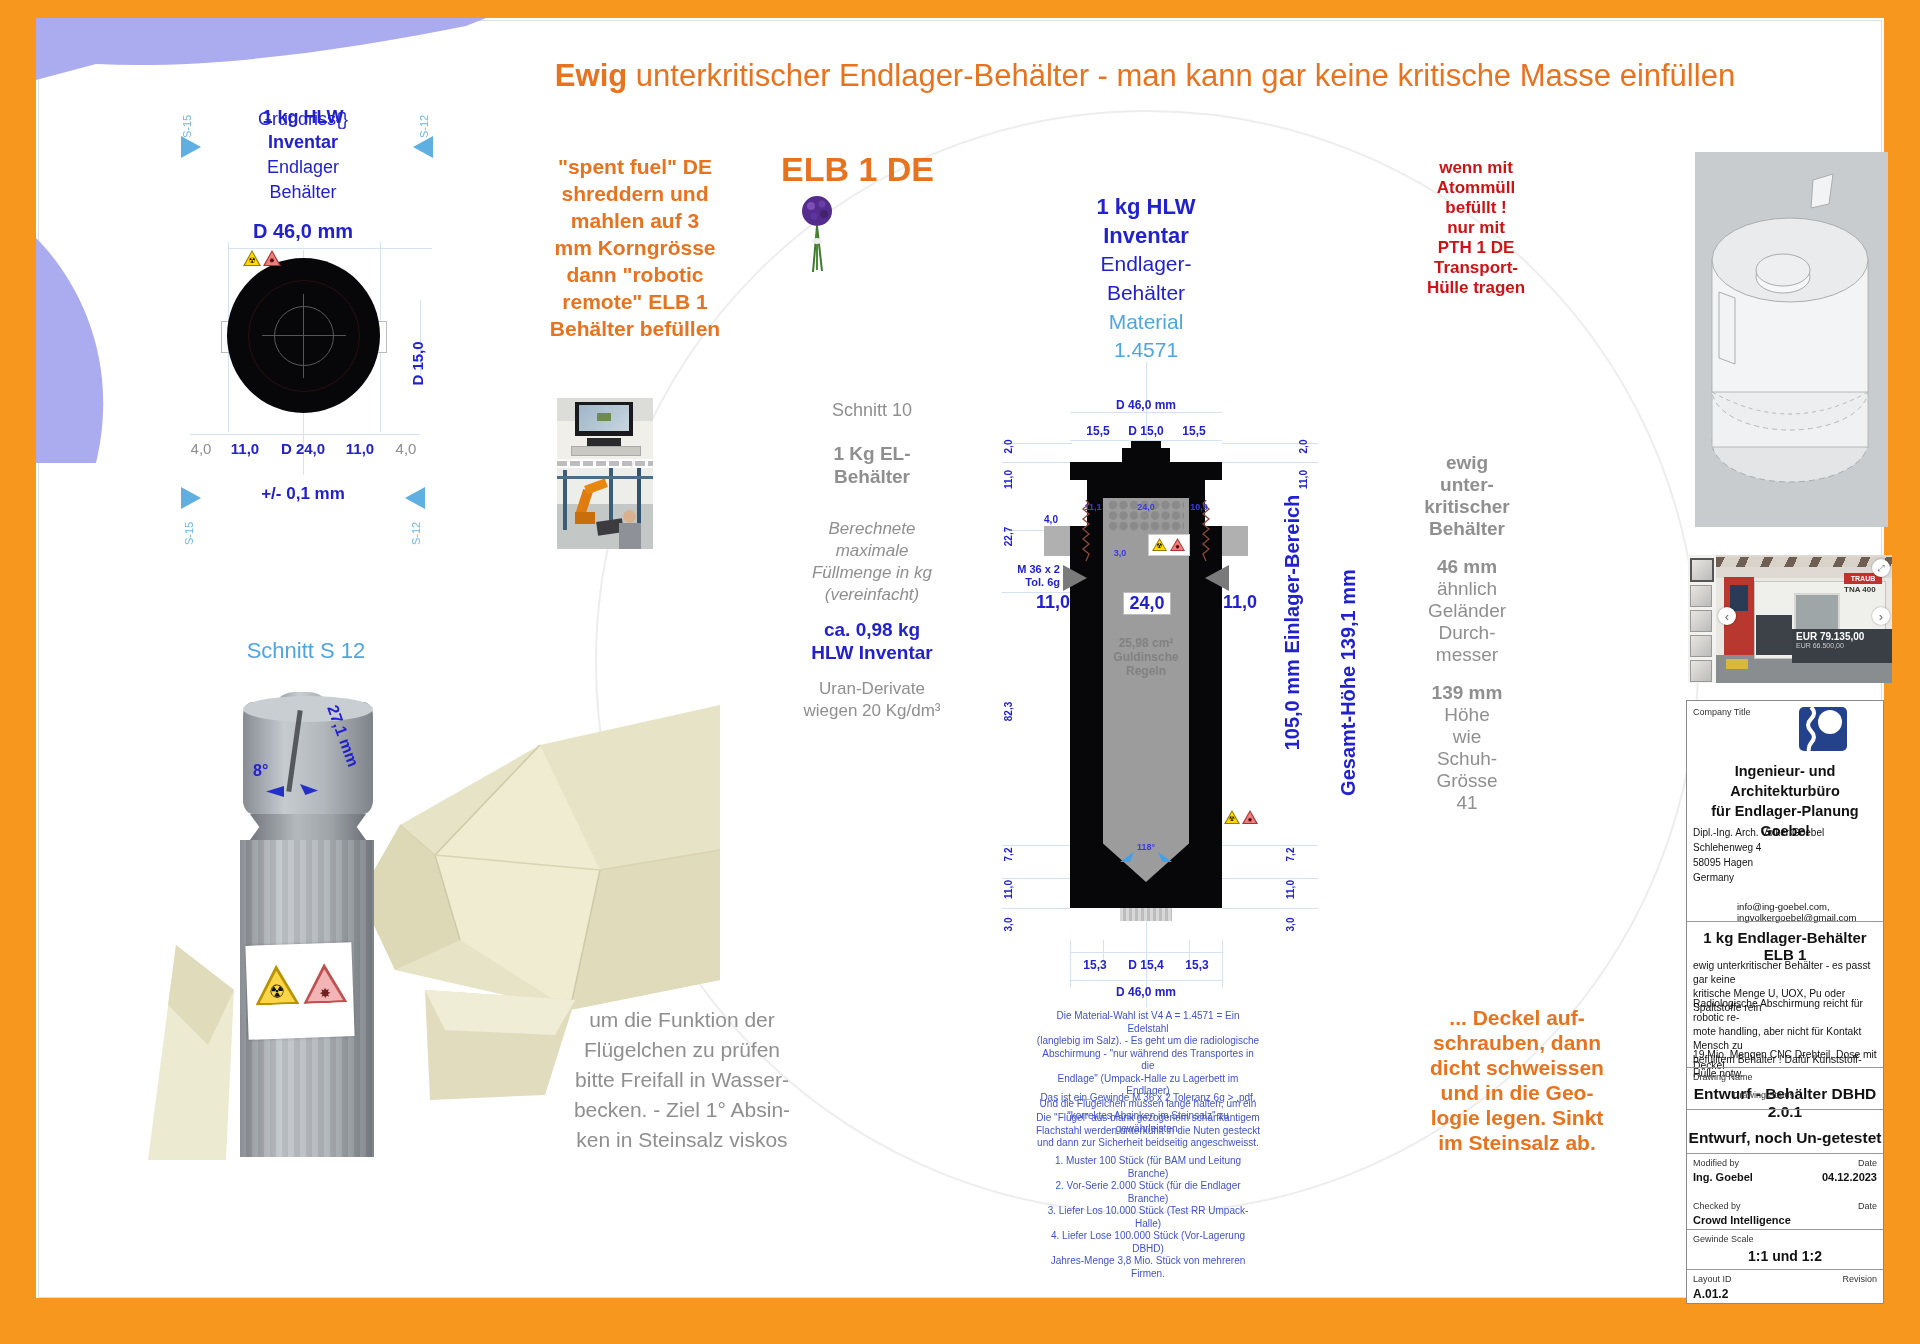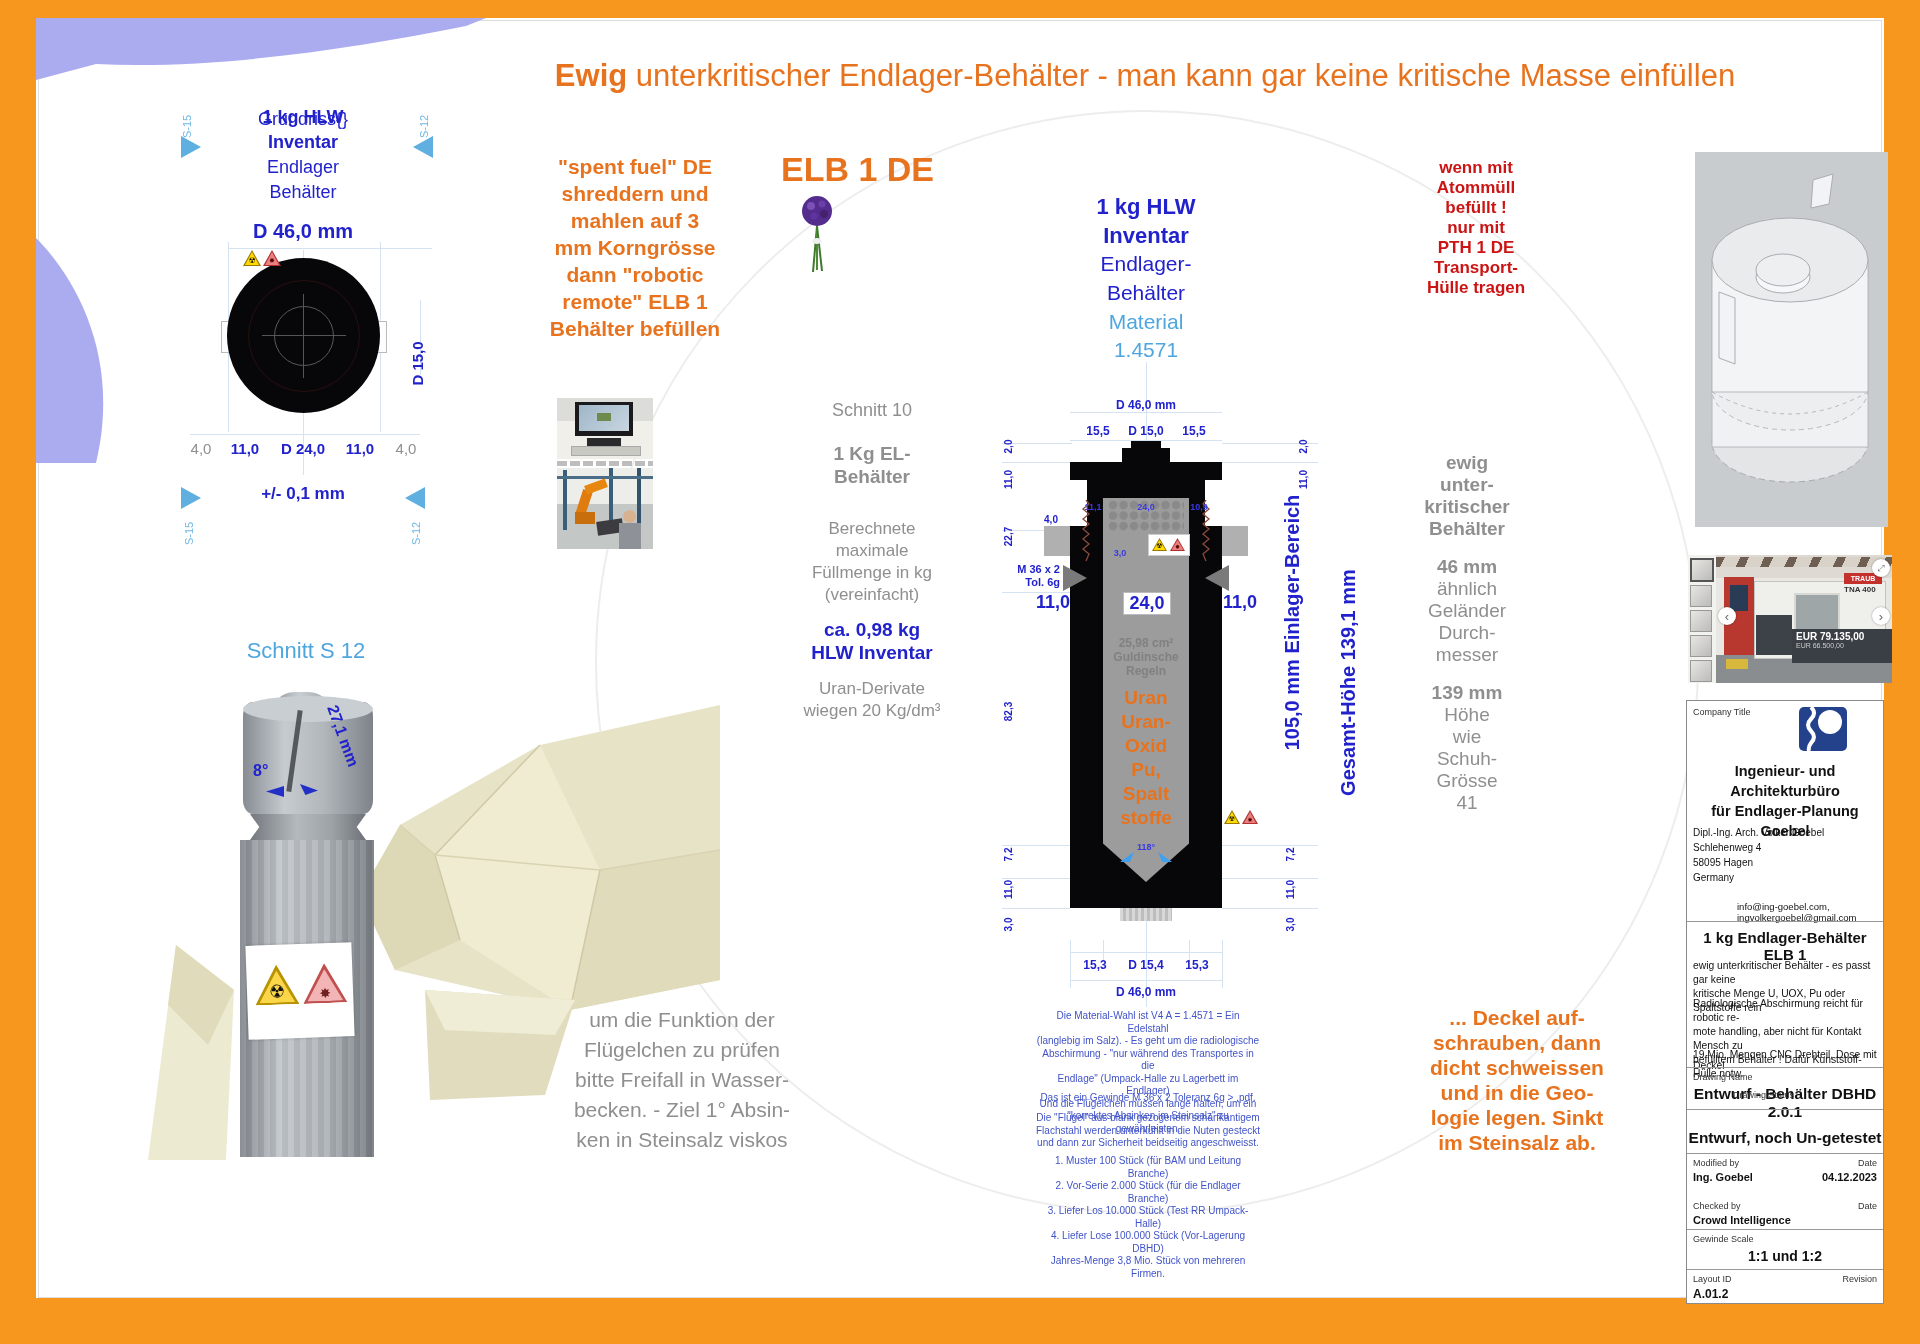--- a/index.html
+++ b/index.html
@@ -161,21 +161,21 @@
 Atommüll
 befüllt !
 nur mit
 PTH 1 DE
 Transport-
 Hülle tragen</div>
 
   <div class="abs c gray" style="left:792px;top:400px;width:160px;font-size:18px;">Schnitt 10</div>
   <div class="abs c gray b pre" style="left:792px;top:442px;width:160px;font-size:19px;line-height:23px;">1 Kg EL-
 Behälter</div>
-  <div class="abs c gray pre" style="left:782px;top:518px;width:180px;font-size:17px;line-height:22px;">Berechnete
+  <div class="abs c gray pre" style="left:782px;top:518px;width:180px;font-size:17px;line-height:22px;font-style:italic;">Berechnete
 maximale
 Füllmenge in kg
 (vereinfacht)</div>
   <div class="abs c blue b pre" style="left:782px;top:618px;width:180px;font-size:19px;line-height:23px;">ca. 0,98 kg
 HLW Inventar</div>
   <div class="abs c gray pre" style="left:772px;top:678px;width:200px;font-size:17px;line-height:22px;">Uran-Derivate
 wiegen 20 Kg/dm³</div>
 
   <div class="vl" style="left:1146px;top:362px;height:645px;"></div>
   <div class="hl" style="left:1070px;top:412px;width:152px;"></div>
@@ -259,26 +259,20 @@
 
   <div class="abs r blue b pre" style="left:998px;top:563px;width:62px;font-size:11px;line-height:13px;">M 36 x 2
 Tol. 6g</div>
   <div class="abs c blue b" style="left:1026px;top:592px;width:54px;font-size:18px;">11,0</div>
   <div class="abs c blue b" style="left:1123px;top:592px;width:46px;font-size:18px;background:#FFF;border:1px solid #BBB;">24,0</div>
   <div class="abs c blue b" style="left:1213px;top:592px;width:54px;font-size:18px;">11,0</div>
 
   <div class="abs c b pre" style="left:1106px;top:636px;width:80px;font-size:12px;line-height:14px;color:#818181;">25,98 cm²
 Guldinsche
 Regeln</div>
-  <div class="abs c orange b pre" style="left:1106px;top:686px;width:80px;font-size:19px;line-height:24px;">Uran
-Uran-
-Oxid
-Pu,
-Spalt
-stoffe</div>
 
   <div class="abs c" style="left:1128px;top:842px;width:36px;font-size:9px;font-weight:bold;color:#3A3AE0;">118°</div>
   <div class="abs" style="left:1120px;top:852px;width:14px;height:10px;background:#3FA0F0;clip-path:polygon(0 100%,100% 0,70% 100%);"></div>
   <div class="abs" style="left:1158px;top:852px;width:14px;height:10px;background:#3FA0F0;clip-path:polygon(100% 100%,0 0,30% 100%);"></div>
 
   <div class="wtri-outer" style="left:1224px;top:810px;width:16px;height:14px;background:#9A7B00;">
     <div class="wtri-inner" style="left:2px;top:2px;width:12px;height:11px;background:#FFD900;font-size:7px;color:#000;">
         <span>☢</span>
       </div>
   </div>

